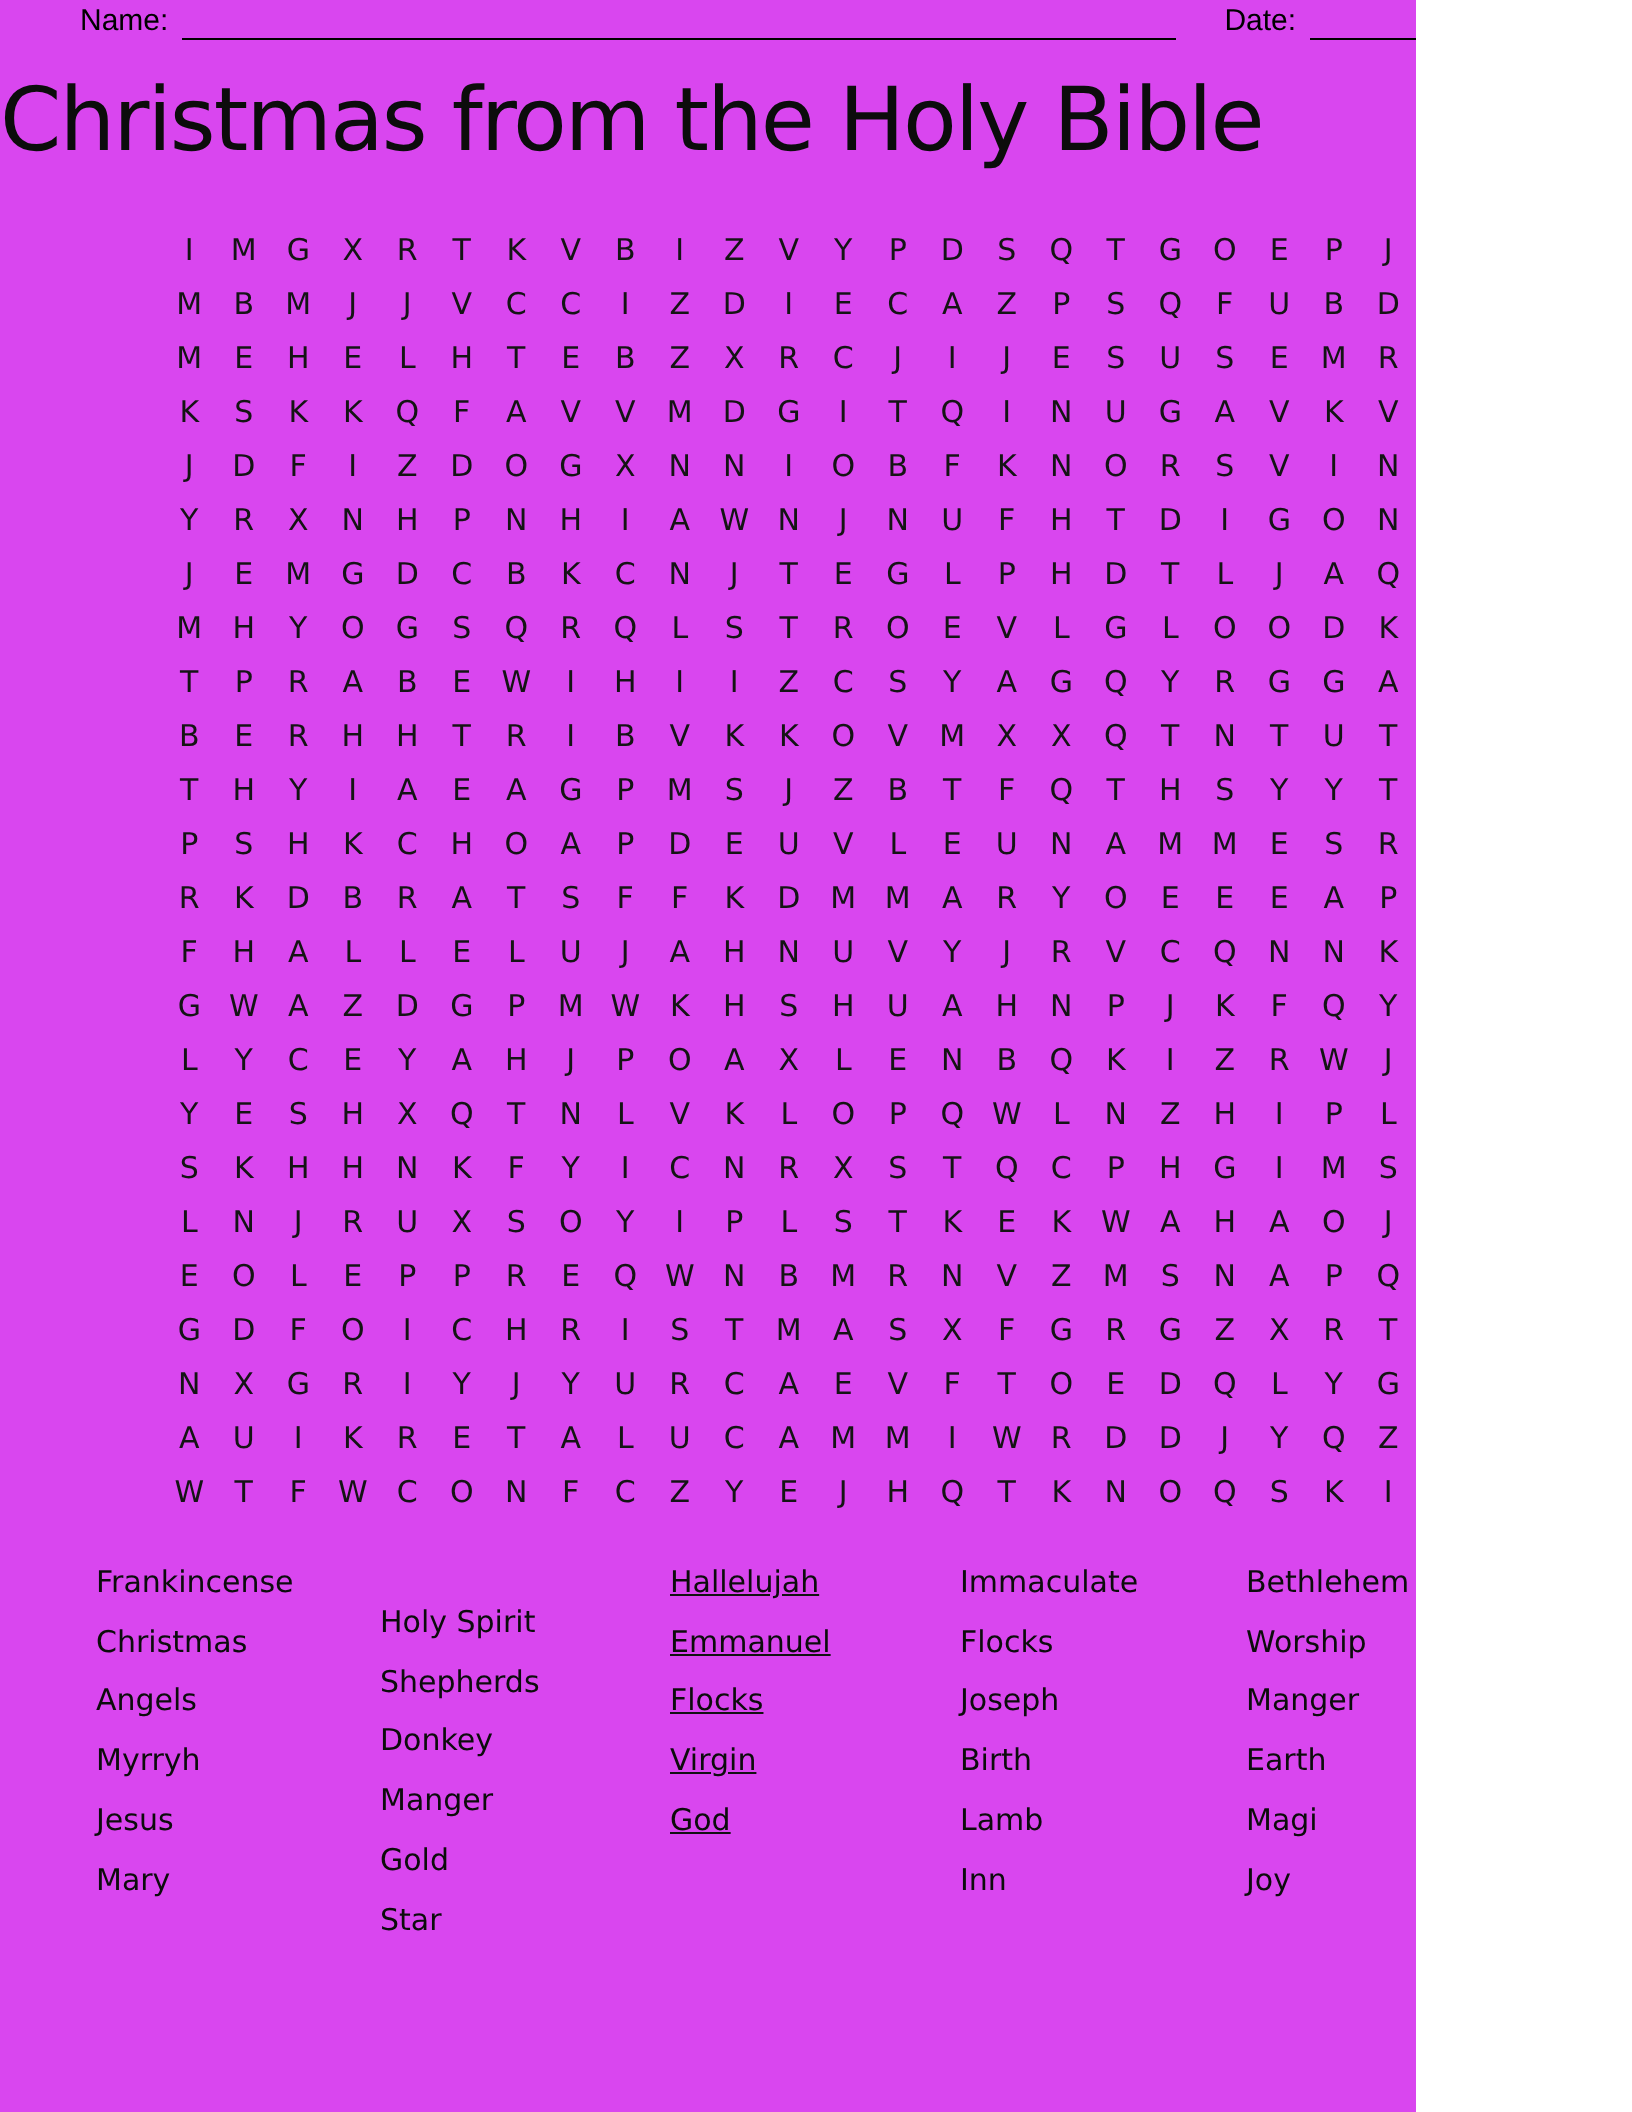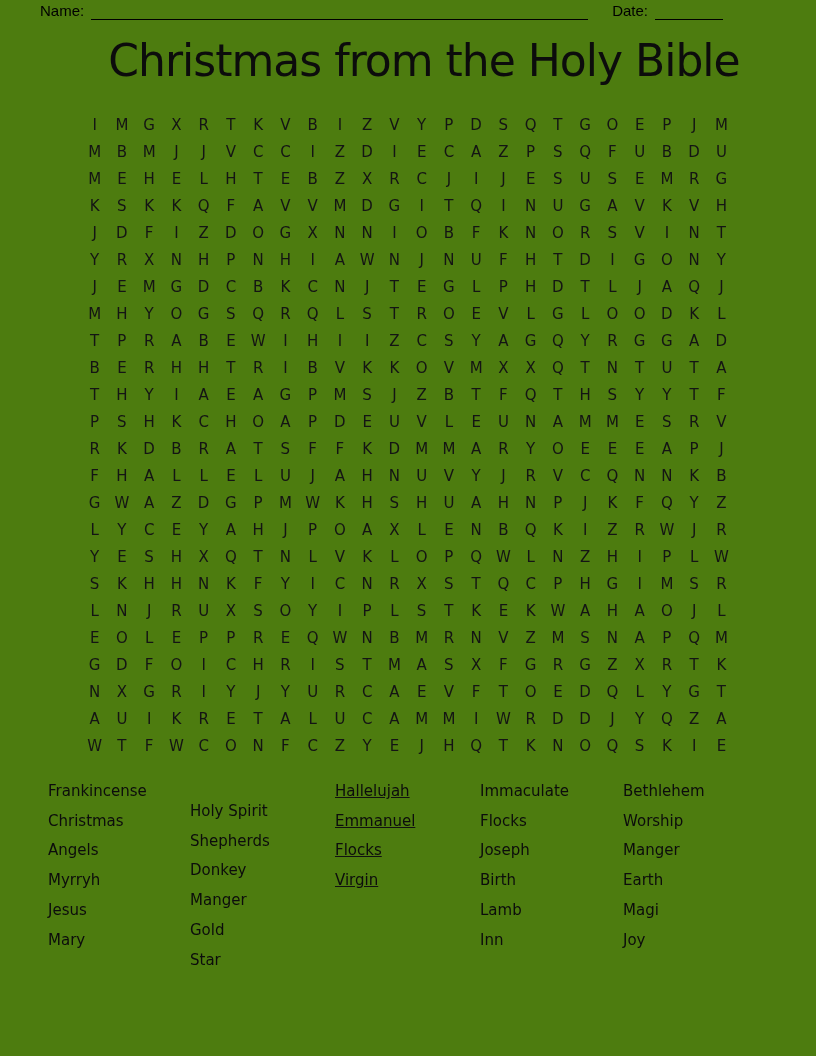--- a/index.html
+++ b/index.html
@@ -1,20 +1,20 @@
 <!DOCTYPE html>
 <html><head>
 <meta charset="utf-8">
 <style>
   html, body { margin: 0; padding: 0; background: #ffffff; }
   .page {
     position: relative;
-    width: 816px;
+    width: 708px;
     height: 1056px;
-    background: #4d7c0f;
+    background: #d946ef;
     font-family: "DejaVu Sans", sans-serif;
     color: #111111;
     overflow: hidden;
   }
   
   .header {
     position: absolute;
     left: 40px;
     top: 0px;
     width: 700px;
@@ -33,27 +33,26 @@
   }
   .name-line { width: 497px; margin-left: 7px; }
   .date-gap { width: 24px; }
   .date-line { width: 68px; margin-left: 7px; }
   
   .title {
     position: absolute;
     top: 33px;
     left: 0;
     width: 100%;
-    text-align: center;
+    text-align: left;
     font-size: 44px;
     font-weight: 400;
     letter-spacing: -1px;
     color: #0c0c0c;
     line-height: 56px;
-    padding-left: 16px;
   }
   
   .grid {
     position: absolute;
     left: 81px;
     top: 111px;
     width: 654px;
   }
   .grid-row { display: flex; height: 27px; }
   .grid-cell {
@@ -743,20 +742,21 @@
         <div class="word">Donkey</div>
         <div class="word">Manger</div>
         <div class="word">Gold</div>
         <div class="word">Star</div>
       </div>
       <div class="word-col">
         <div class="word">Hallelujah</div>
         <div class="word">Emmanuel</div>
         <div class="word">Flocks</div>
         <div class="word">Virgin</div>
+        <div class="word">God</div>
       </div>
       <div class="word-col">
         <div class="word">Immaculate</div>
         <div class="word">Flocks</div>
         <div class="word">Joseph</div>
         <div class="word">Birth</div>
         <div class="word">Lamb</div>
         <div class="word">Inn</div>
       </div>
       <div class="word-col">

